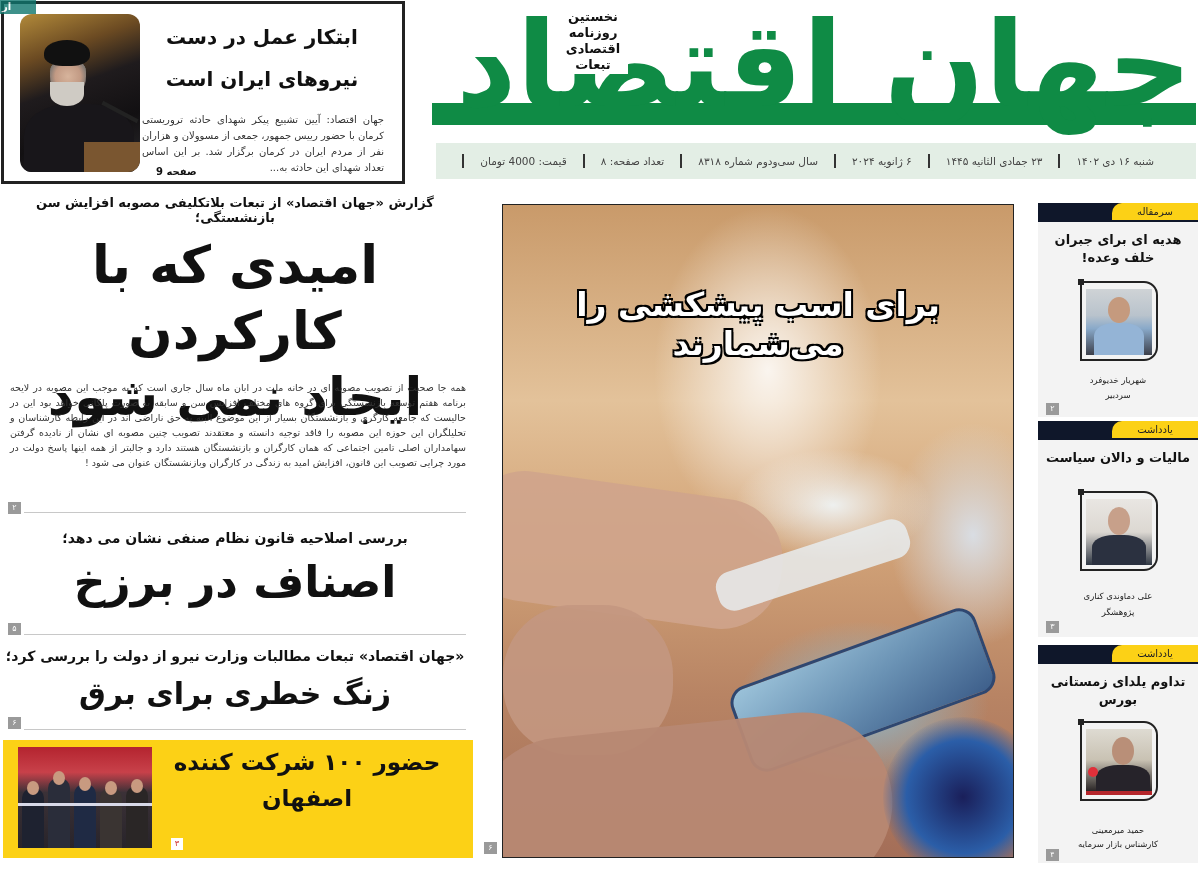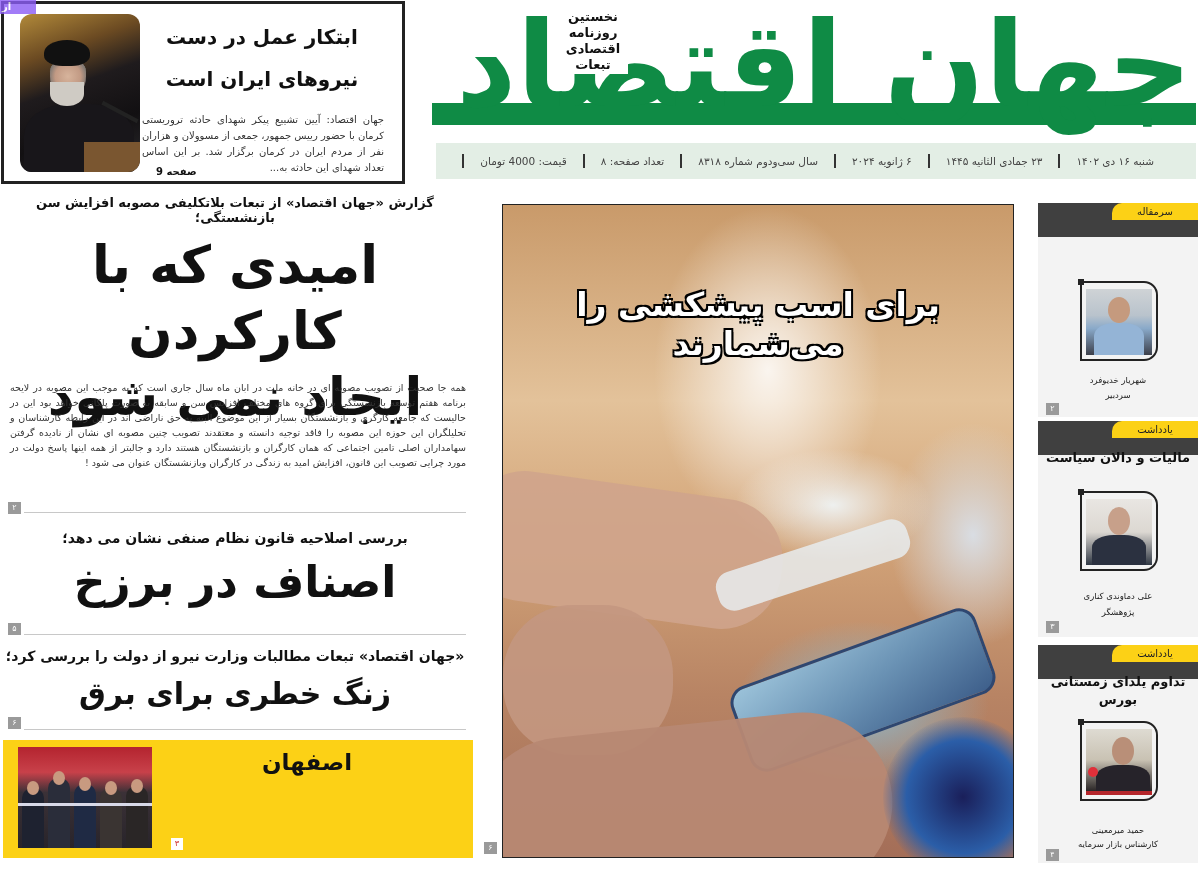--- a/index.html
+++ b/index.html
@@ -1,21 +1,21 @@
 <!DOCTYPE html>
 <html><head>
 <meta charset="utf-8">
 <style>
   * { box-sizing: border-box; margin: 0; padding: 0; }
   html, body { width: 1200px; height: 880px; overflow: hidden; background: #ffffff; }
   body { position: relative; font-family: "DejaVu Sans", sans-serif; color: #111; }
   .rtl { direction: rtl; }
 
   
-  .corner-mark { position: absolute; left: 0; top: 0; width: 36px; height: 14px; background: #8b5cf6; opacity: .8; color: #fff; font-size: 10px; font-weight: bold; text-align: left; padding-left: 2px; line-height: 14px; z-index: 5; }
+  .corner-mark { position: absolute; left: 0; top: 0; width: 36px; height: 14px; background: #0f766e; opacity: .8; color: #fff; font-size: 10px; font-weight: bold; text-align: left; padding-left: 2px; line-height: 14px; z-index: 5; }
 
   
   .masthead { position: absolute; left: 430px; top: 0; width: 770px; height: 140px; }
   .logo-text { position: absolute; right: 8px; top: 0; font-family: "DejaVu Sans", sans-serif; font-weight: bold; font-size: 118px; line-height: 130px; color: #0f8b45; letter-spacing: -4px; white-space: nowrap; }
   .logo-bar { position: absolute; left: 2px; right: 4px; top: 103px; height: 22px; background: #0f8b45; }
   .tagline { position: absolute; left: 128px; top: 8px; width: 70px; text-align: center; font-size: 13px; font-weight: bold; line-height: 16px; color: #111; background: #fff; padding: 1px 2px; }
 
   .dateline { position: absolute; left: 436px; top: 143px; width: 760px; height: 36px; background: #e3eee5; display: flex; flex-direction: row-reverse; align-items: center; justify-content: flex-start; padding-right: 26px; font-size: 10.5px; color: #444; }
   .dateline .item { padding: 0 16px; white-space: nowrap; }
   .dateline .sep { width: 2px; height: 14px; background: #333; }
@@ -70,21 +70,21 @@
   .hero .hand2 { position: absolute; left: -30px; top: 520px; width: 420px; height: 180px; border-radius: 90px; background: #b78873; transform: rotate(-6deg); opacity: .95; }
   .hero .hand3 { position: absolute; left: 0; top: 400px; width: 170px; height: 150px; border-radius: 70px; background: #c39781; opacity: .9; }
   .hero .blue-corner { position: absolute; right: -30px; bottom: -20px; width: 160px; height: 160px; border-radius: 50%; background: radial-gradient(circle, #1a1f5a 0%, #2b5ea8 50%, rgba(43,94,168,0) 72%); }
   .hero-kicker { position: absolute; left: 0; top: 38px; width: 510px; text-align: center; font-weight: bold; font-size: 17px; color: #fff; text-shadow: 0 0 2px #000, 1px 1px 0 #000, -1px -1px 0 #000, 1px -1px 0 #000, -1px 1px 0 #000; }
   .hero-title { position: absolute; left: 0; top: 80px; width: 510px; text-align: center; font-weight: bold; font-size: 33px; color: #fff; text-shadow: 0 0 2px #000, 2px 2px 0 #000, -2px -2px 0 #000, 2px -2px 0 #000, -2px 2px 0 #000; }
   .hero-page { position: absolute; left: 484px; top: 842px; }
 
   
   .sidebar { position: absolute; left: 1038px; top: 203px; width: 160px; }
   .sb-section { position: absolute; left: 0; width: 160px; background: #f3f3f3; }
-  .sb-tab { position: absolute; right: 0; top: 0; height: 34px; width: 160px; background: #404040; margin-left: 31px; }
+  .sb-tab { position: absolute; right: 0; top: 0; height: 19px; width: 160px; background: #0f172a; margin-left: 31px; }
   .sb-tab .label { position: absolute; right: 0; top: 0; height: 17px; width: 86px; background: #fcd116; border-radius: 10px 0 0 0; font-size: 10px; line-height: 17px; text-align: center; color: #222; }
   .sb-title { position: absolute; left: 4px; top: 28px; width: 152px; text-align: center; font-weight: bold; font-size: 13px; line-height: 18px; color: #111; }
   .sb-frame { position: absolute; left: 42px; width: 78px; height: 80px; border: 2px solid #222; border-radius: 0 14px 14px 0; border-top-left-radius: 0; }
   .sb-frame::before { content: ""; position: absolute; left: -4px; top: -4px; width: 6px; height: 6px; background: #222; }
   .sb-photo { position: absolute; left: 48px; width: 66px; height: 66px; overflow: hidden; }
   .sb-author { position: absolute; left: 0; width: 160px; text-align: center; font-size: 8.5px; color: #222; }
   .sb-role { position: absolute; left: 0; width: 160px; text-align: center; font-size: 8.5px; color: #222; }
   .sb-page { position: absolute; left: 8px; }
 </style>
 </head>
@@ -162,20 +162,21 @@
     <div class="person" style="left:82px; height:60px; background:#3a3432;"></div>
     <div class="person" style="left:108px; height:62px; background:#2a2626;"></div>
     <div class="face" style="left:9px; top:34px;"></div>
     <div class="face" style="left:35px; top:24px;"></div>
     <div class="face" style="left:61px; top:30px;"></div>
     <div class="face" style="left:87px; top:34px;"></div>
     <div class="face" style="left:113px; top:32px;"></div>
     <div class="ribbon"></div>
   </div>
   <div class="yellow-title rtl">
+    <div>حضور ۱۰۰ شرکت کننده</div>
     <div>اصفهان</div>
   </div>
   <div class="yellow-page">۳</div>
 </div>
 
 <div class="hero">
   <div class="light"></div>
   <div class="hand1"></div>
   <div class="phone-back"></div>
   <div class="hand3"></div>
@@ -185,20 +186,21 @@
   <div class="hero-title rtl">برای اسب پیشکشی را می‌شمارند</div>
 </div>
 <div class="page-badge hero-page">۶</div>
 
 <div class="sidebar">
 
   <div class="sb-section" style="top:0; height:214px;">
     <div class="sb-tab">
         <div class="label rtl">سرمقاله</div>
       </div>
+    <div class="sb-title rtl">هدیه ای برای جبران خلف وعده!</div>
     <div class="sb-frame" style="top:78px;"></div>
     <div class="sb-photo" style="top:86px; background: linear-gradient(180deg,#cfd3d6 0%,#b9c3cc 40%,#89a9c9 60%,#3c3f4a 100%);">
       <div style="position:absolute;left:22px;top:8px;width:22px;height:26px;border-radius:50%;background:#c59a7e;"></div>
       <div style="position:absolute;left:8px;top:34px;width:50px;height:32px;border-radius:40% 40% 0 0;background:#94b4d6;"></div>
     </div>
     <div class="sb-author rtl" style="top:172px;">شهریار خدیوفرد</div>
     <div class="sb-role rtl" style="top:187px;">سردبیر</div>
     <div class="page-badge sb-page" style="top:200px;">۲</div>
   </div>
 

